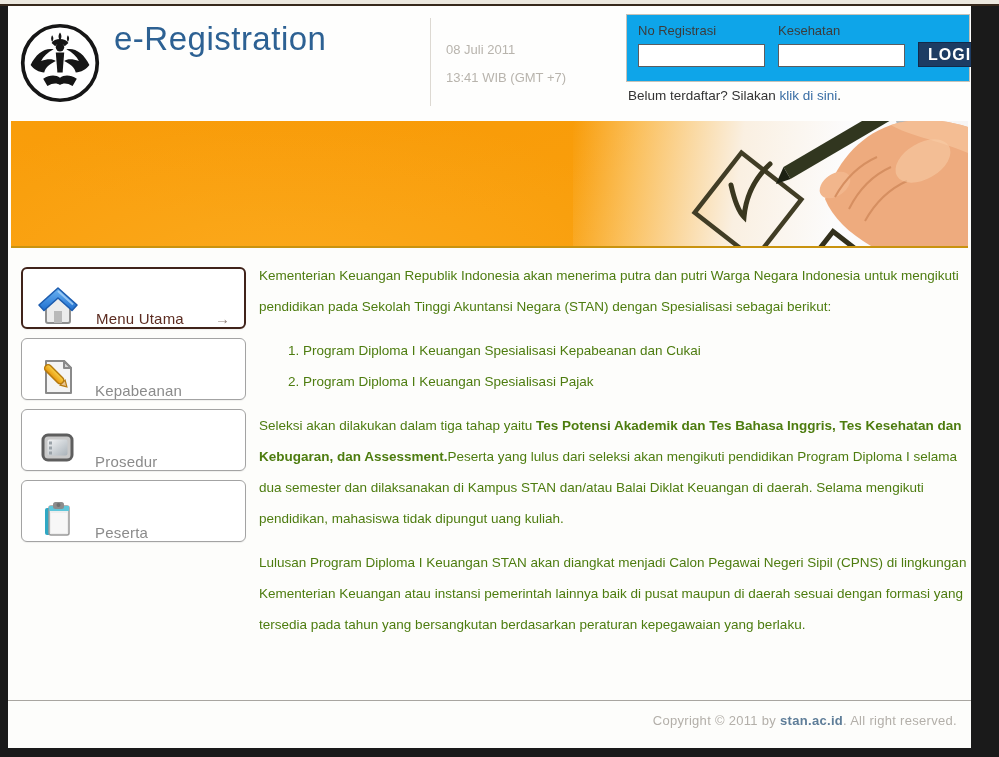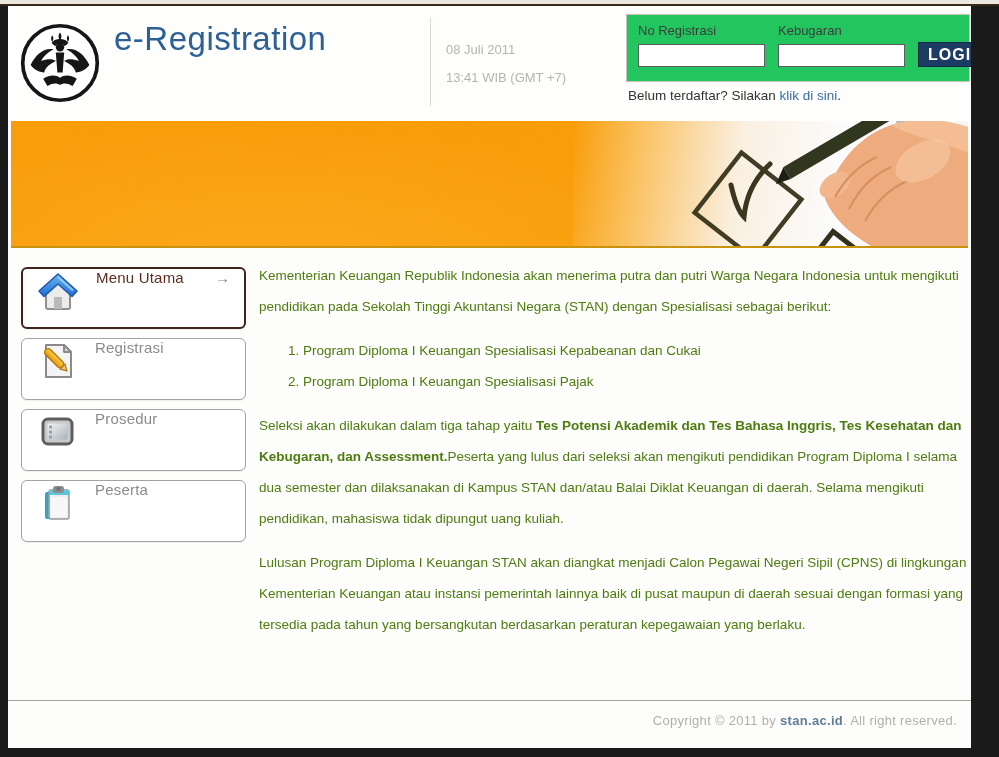--- a/index.html
+++ b/index.html
@@ -27,21 +27,21 @@
   .logo { position:absolute; left:10px; top:15px; width:84px; height:84px; }
   .title-block { position:absolute; left:106px; top:14px; }
   .app-title { font-size:33px; color:#2d6193; letter-spacing:0.5px; font-weight:500; }
   .app-subtitle { font-size:19px; color:#565656; margin-top:9px; letter-spacing:0.2px; }
   .header-divider { position:absolute; left:422px; top:12px; height:88px; border-left:1px solid #ddd9d2; }
   .datetime { position:absolute; left:438px; top:36px; font-size:13px; color:#b8b4ad; }
   .datetime .time { margin-top:13px; }
 
   .login-panel {
     position:absolute; left:618px; top:8px; width:344px; height:68px;
-    background:#22c55e; border:1px solid #c6c2b8; padding:8px 0 0 11px;
+    background:#0ea5e9; border:1px solid #c6c2b8; padding:8px 0 0 11px;
   }
   .login-fields { display:flex; align-items:flex-end; }
   .field-stack { display:flex; flex-direction:column; margin-right:13px; }
   .field-label { font-size:13px; color:#3c3c3c; margin-bottom:6px; }
   .login-input {
     width:127px; height:23px; border:1px solid #5b5c60; background:#fff;
     font-size:13px; padding:0 4px; font-family:"Liberation Sans", sans-serif;
   }
   .login-btn {
     height:25px; margin-bottom:0; padding:0 9px; background:#1d3c63; color:#fff;
@@ -65,21 +65,21 @@
     position:absolute; right:0; top:0; width:395px; height:125px;
     background:linear-gradient(97deg, rgba(255,255,255,0) 0%, rgba(252,220,160,0.55) 16%,
                rgba(250,243,234,0.96) 42%, #fcfcfd 68%, #f6f4f2 100%);
   }
   .banner-photo svg { position:absolute; left:0; top:0; }
 
   
   .menu-item {
     position:absolute; left:13px; width:225px; height:62px; background:#fff;
     border:1px solid #a3a3a3; border-radius:6px; cursor:pointer;
-    display:flex; align-items:flex-start; box-shadow:0 1px 1px rgba(0,0,0,0.06);
+    display:flex; align-items:flex-end; box-shadow:0 1px 1px rgba(0,0,0,0.06);
   }
   .menu-item.active { border:2px solid #40231a; }
   .menu-icon { width:44px; height:44px; margin-left:13px; flex:0 0 auto; }
   .menu-label { font-size:15px; color:#8b8b8b; margin-left:16px; letter-spacing:0.2px; }
   .menu-item.active .menu-label { color:#5c2c21; }
   .menu-arrow { margin-left:auto; margin-right:14px; font-size:15px; color:#93837c; }
 
   
   .content {
     position:absolute; left:251px; top:254px; width:716px;
@@ -132,21 +132,21 @@
       <div class="time">13:41 WIB (GMT +7)</div>
     </div>
 
     <div class="login-panel">
       <div class="login-fields">
         <div class="field-stack">
           <span class="field-label">No Registrasi</span>
           <input class="login-input" type="text" style="">
         </div>
         <div class="field-stack">
-          <span class="field-label">Kebugaran</span>
+          <span class="field-label">Kesehatan</span>
           <input class="login-input" type="password" style="">
         </div>
         <button class="login-btn">LOGIN</button>
       </div>
     </div>
 
     <div class="register-line"><span>Belum terdaftar? Silakan</span>&nbsp;<a>klik di sini</a><span>.</span></div>
   </div>
 
   <div class="banner">
@@ -203,21 +203,21 @@
             <stop offset="1" stop-color="#e8960c"></stop>
         </linearGradient>
       </defs>
       <path d="M11 6 h18 l7 7 v25 h-25 Z" fill="#f4f4f4" stroke="#8a8a8a" stroke-width="2" stroke-linejoin="round"></path>
       <path d="M29 6 l7 7 h-7 Z" fill="#d8d8d8" stroke="#8a8a8a" stroke-width="2" stroke-linejoin="round"></path>
       <g transform="rotate(45 22 22)">
         <rect x="6" y="18.5" width="24" height="7" rx="3.5" fill="url(#peng)" stroke="#b57a10" stroke-width="1.5"></rect>
         <path d="M30 18.5 l6 3.5 l-6 3.5 Z" fill="#e8c38e" stroke="#b57a10" stroke-width="1.2"></path>
       </g>
     </svg>
-    <span class="menu-label">Registrasi</span>
+    <span class="menu-label">Kepabeanan</span>
   </div>
 
   <div class="menu-item" style="top:403px;">
     <svg class="menu-icon" viewBox="0 0 44 44">
       <defs>
         <linearGradient id="pang" x1="0" y1="0" x2="1" y2="1">
           <stop offset="0" stop-color="#f3f4f5"></stop>
             <stop offset="1" stop-color="#aab3ba"></stop>
         </linearGradient>
       </defs>

